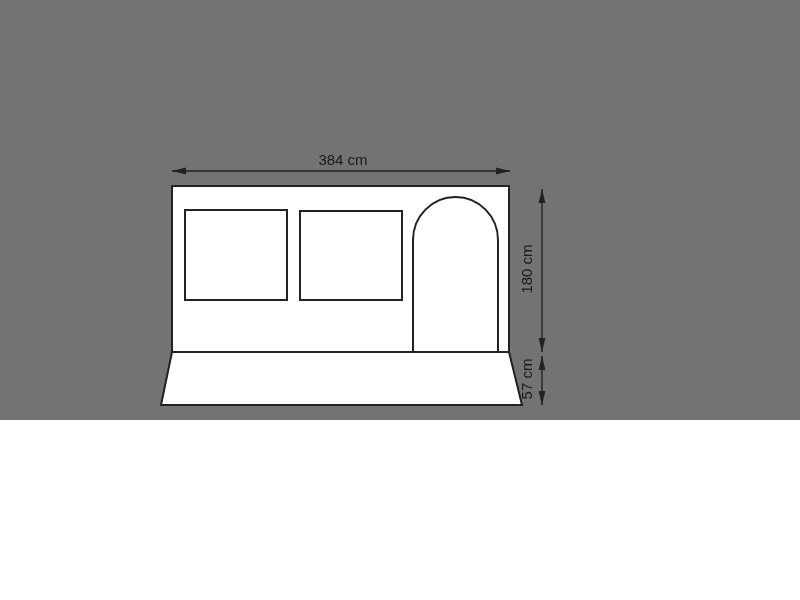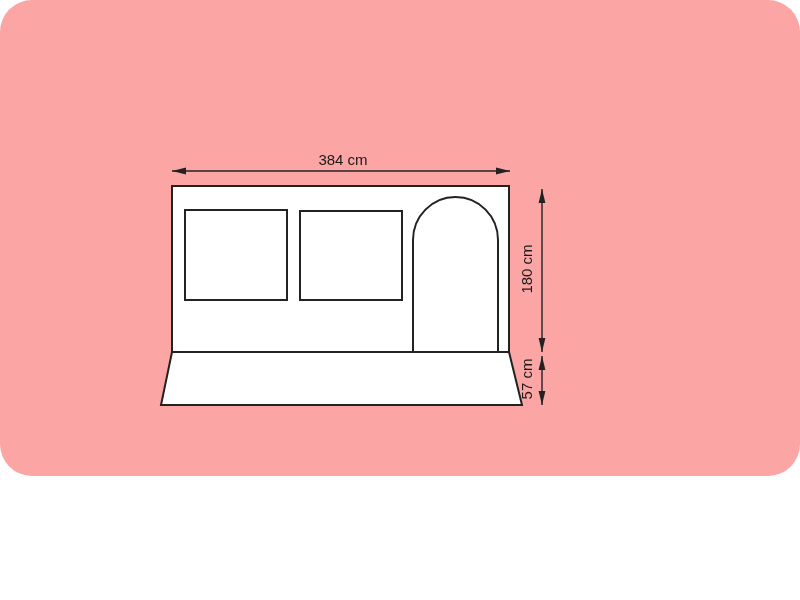--- a/index.html
+++ b/index.html
@@ -4,24 +4,23 @@
 <style>
   html, body {
     margin: 0;
     padding: 0;
     background: #ffffff;
     font-family: "Liberation Sans", sans-serif;
   }
   .canvas {
     position: relative;
     width: 800px;
-    height: 476px;
-    background: #fca5a5;
+    height: 420px;
+    background: #737373;
     overflow: hidden;
-    border-radius: 32px;
   }
   svg {
     position: absolute;
     top: 0;
     left: 0;
     display: block;
   }
   .draw-line {
     fill: #ffffff;
     stroke: var(--line-color, #222222);

